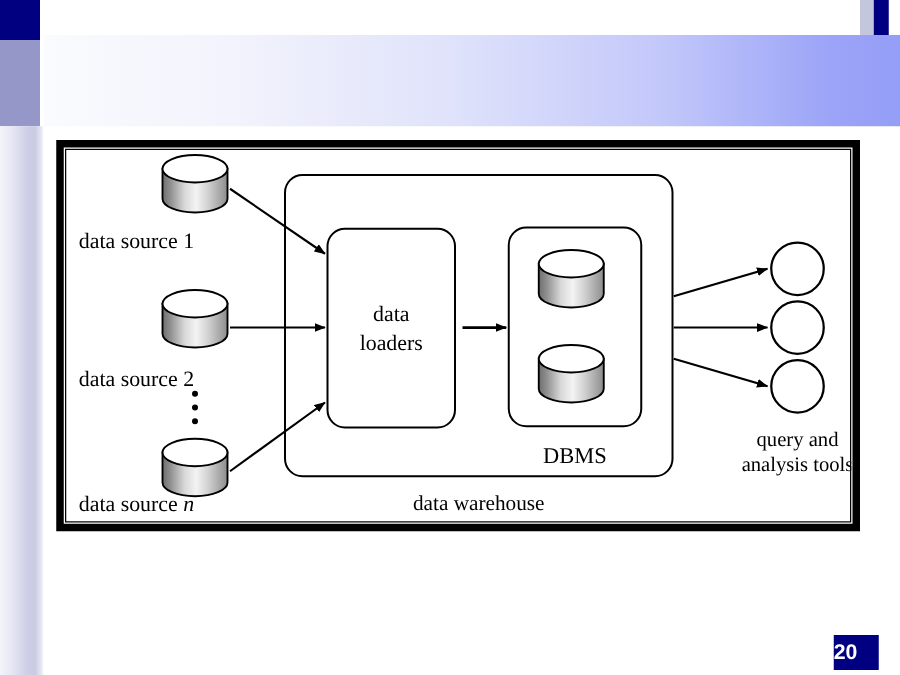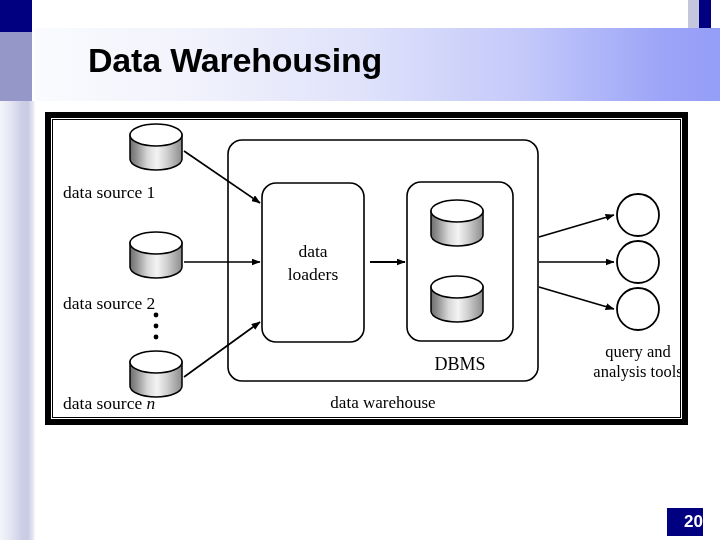--- a/index.html
+++ b/index.html
@@ -94,41 +94,40 @@
   .page-number-box {
     position: absolute;
     left: 667px; top: 508px;
     width: 36px; height: 28px;
     background: #000080;
   }
   .page-number-text {
     position: absolute;
     left: 667px; top: 512px;
     width: 36px;
-    text-align: right;
+    text-align: left;
     color: #ffffff;
     font-size: 17px;
     font-weight: bold;
     font-family: "Liberation Sans", sans-serif;
   }
 </style>
 </head>
 <body>
 
 <div id="slide">
 
   <div class="deco-navy-block"></div>
   <div class="deco-periwinkle-block"></div>
   <div class="deco-left-strip"></div>
 
   <div class="deco-right-lightbar"></div>
   <div class="deco-right-navybar"></div>
 
   <div class="header-band"></div>
-  <div class="header-title">Data Warehousing</div>
 
   <div class="diagram-frame-outer"></div>
   <div class="diagram-frame-inner"></div>
 
   <svg class="diagram-svg" viewBox="0 0 629 299">
     <defs>
       <linearGradient id="cylBody" x1="0" y1="0" x2="1" y2="0">
         <stop offset="0%" stop-color="#6e6e6e"></stop>
         <stop offset="12%" stop-color="#8f8f8f"></stop>
         <stop offset="34%" stop-color="#d8d8d8"></stop>

